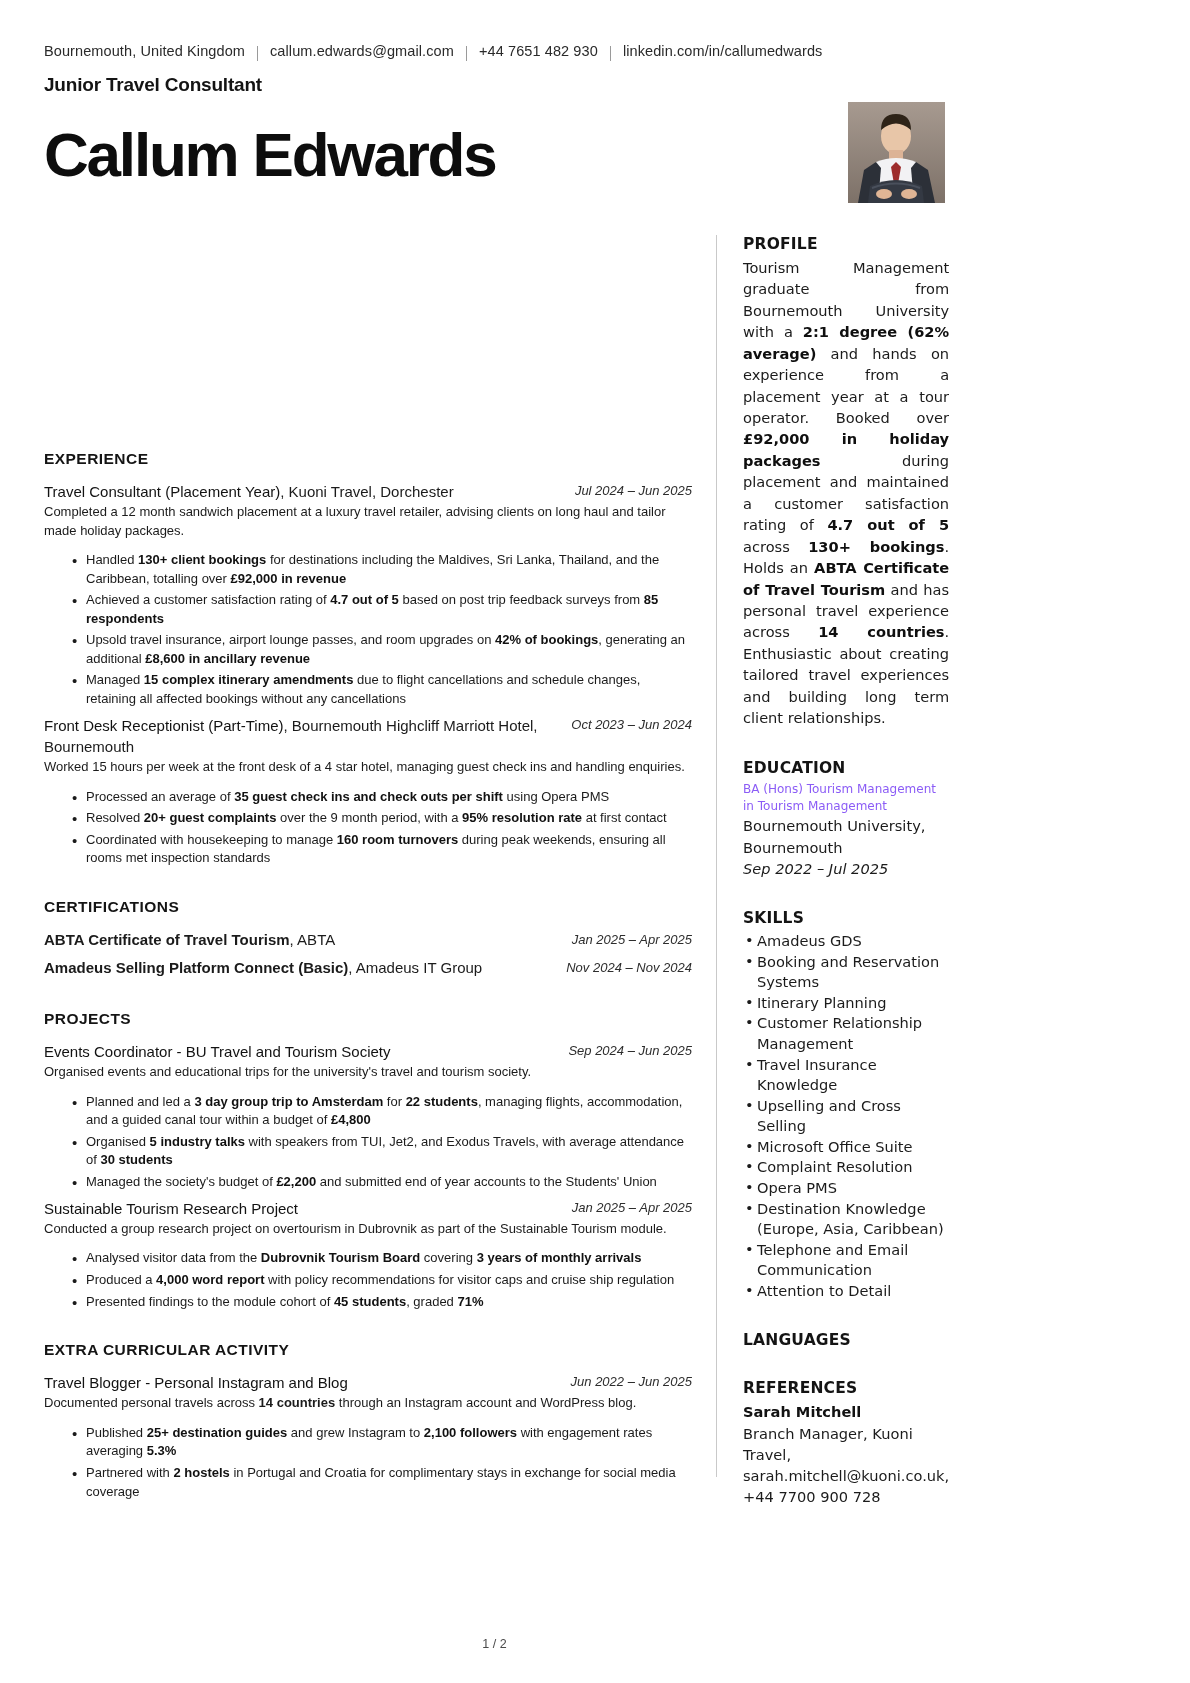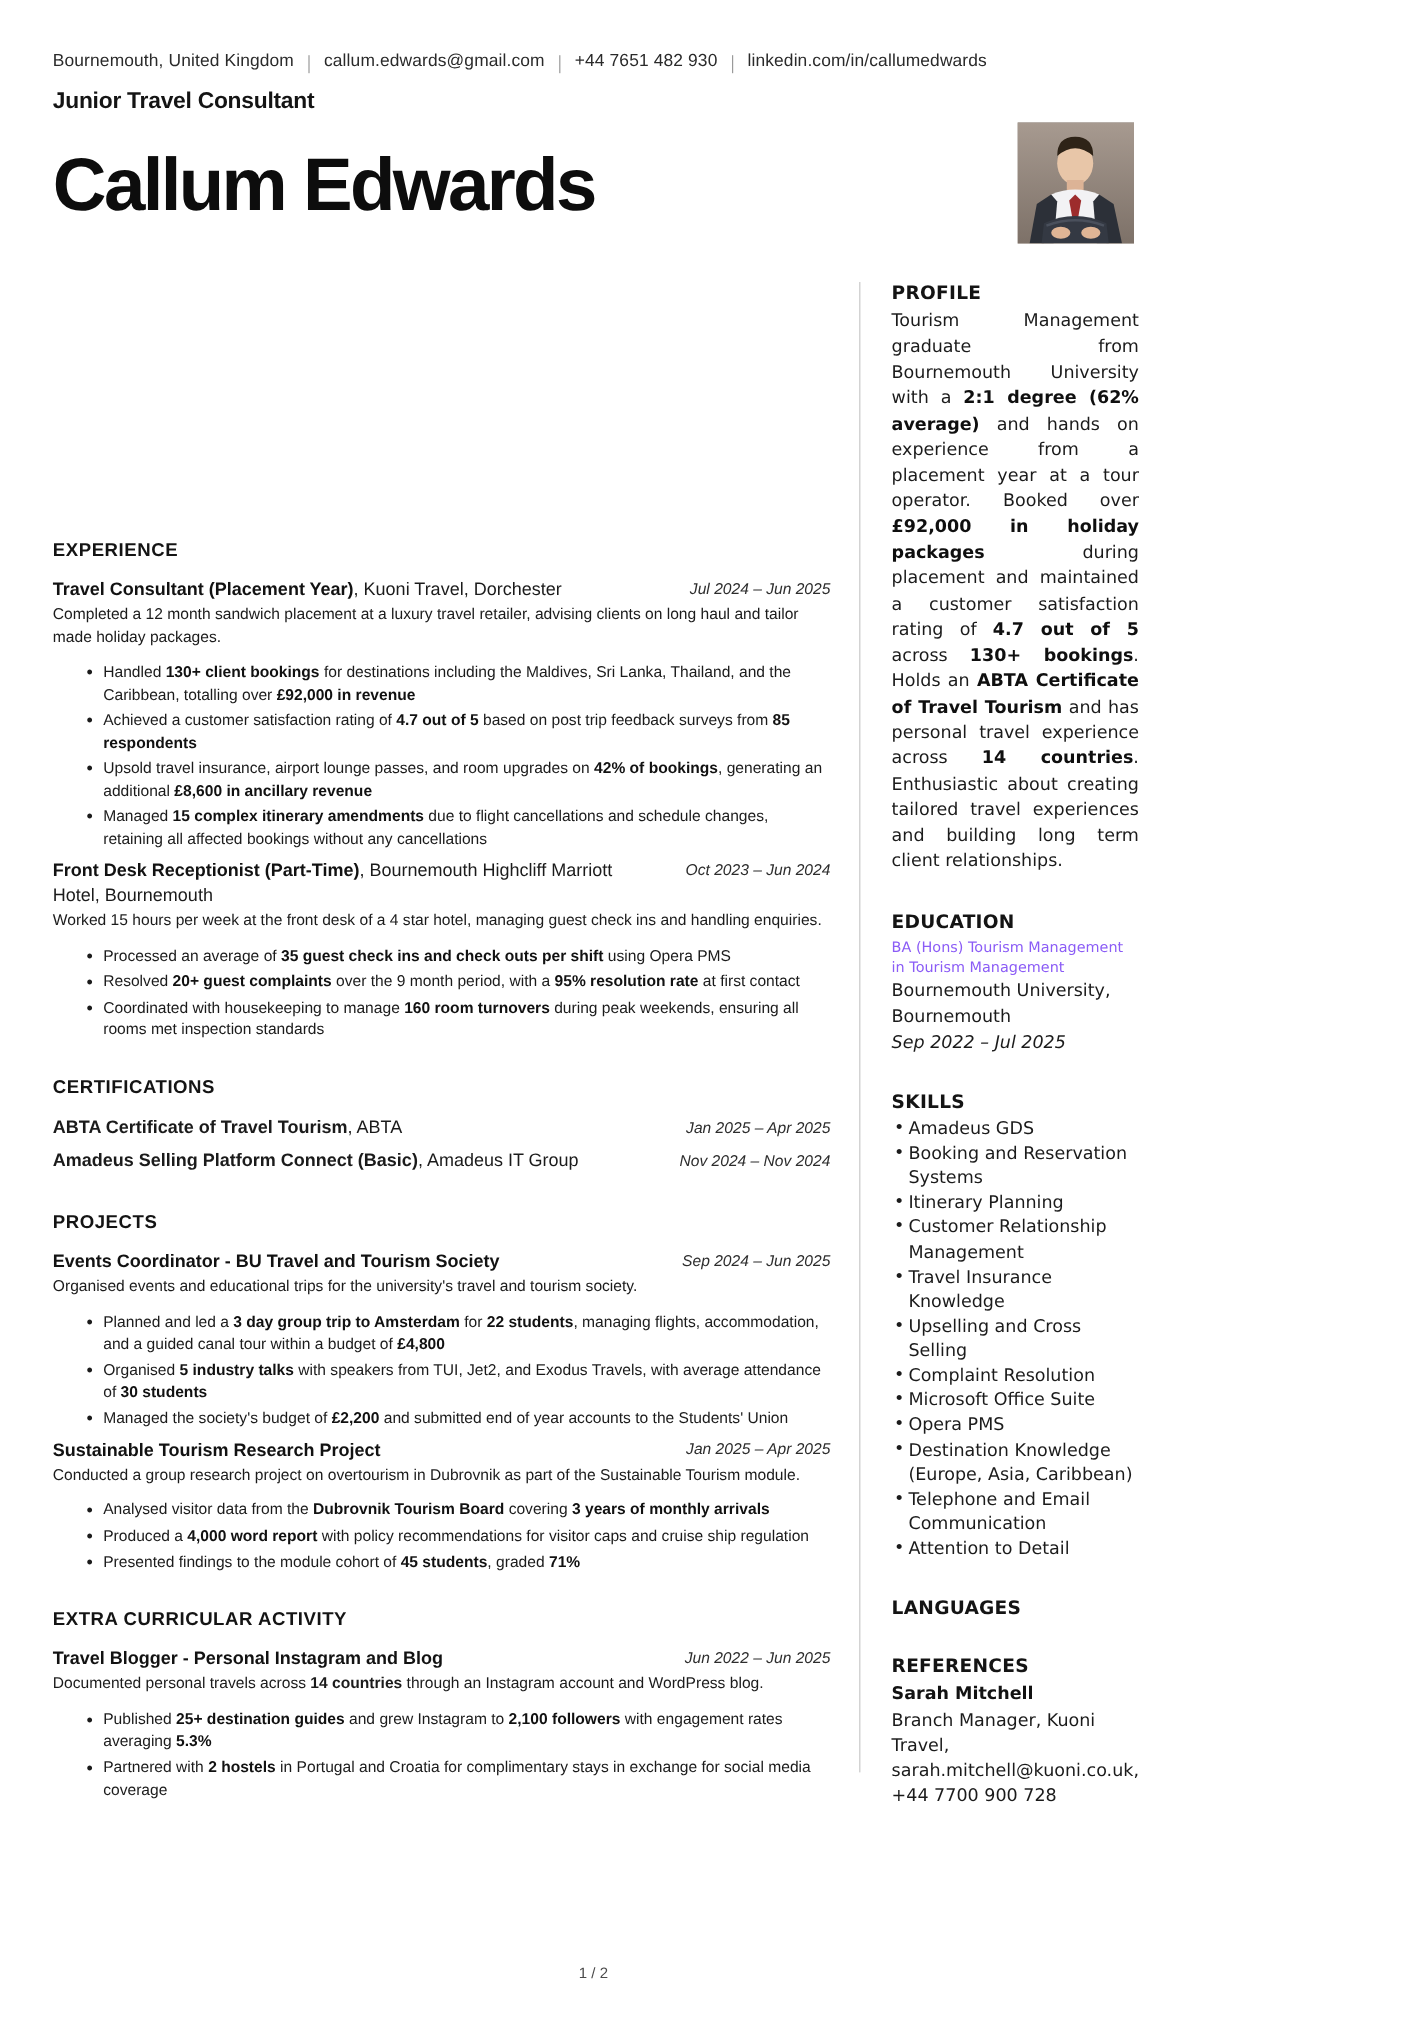--- a/index.html
+++ b/index.html
@@ -113,21 +113,21 @@
   .entry { margin-bottom: 6px; }
   .entry + .entry { }
 
   .entry-head {
     position: relative;
     font-size: 15px;
     line-height: 1.42;
     color: #1b1b1b;
     padding-right: 140px;
   }
-  .entry-head b { font-weight: bold; color: #121212; }
+  .entry-head b { font-weight: normal; color: #121212; }
 
   .entry-date {
     position: absolute;
     right: 0;
     top: 1px;
     font-size: 13px;
     font-style: italic;
     color: #2d2d2d;
     white-space: nowrap;
     font-weight: normal;
@@ -381,22 +381,22 @@
       <div class="edu-dates">Sep 2022 – Jul 2025</div>
 
       <div class="side-head gap">SKILLS</div>
       <ul class="side-list" id="skills-list">
           <li>Amadeus GDS</li>
           <li>Booking and Reservation Systems</li>
           <li>Itinerary Planning</li>
           <li>Customer Relationship Management</li>
           <li>Travel Insurance Knowledge</li>
           <li>Upselling and Cross Selling</li>
+          <li>Microsoft Office Suite</li>
           <li>Complaint Resolution</li>
-          <li>Microsoft Office Suite</li>
           <li>Opera PMS</li>
           <li>Destination Knowledge (Europe, Asia, Caribbean)</li>
           <li>Telephone and Email Communication</li>
           <li>Attention to Detail</li>
         </ul>
 
       <div class="side-head gap">LANGUAGES</div>
 
       <div class="side-head gap">REFERENCES</div>
       <div class="ref-name">Sarah Mitchell</div>

